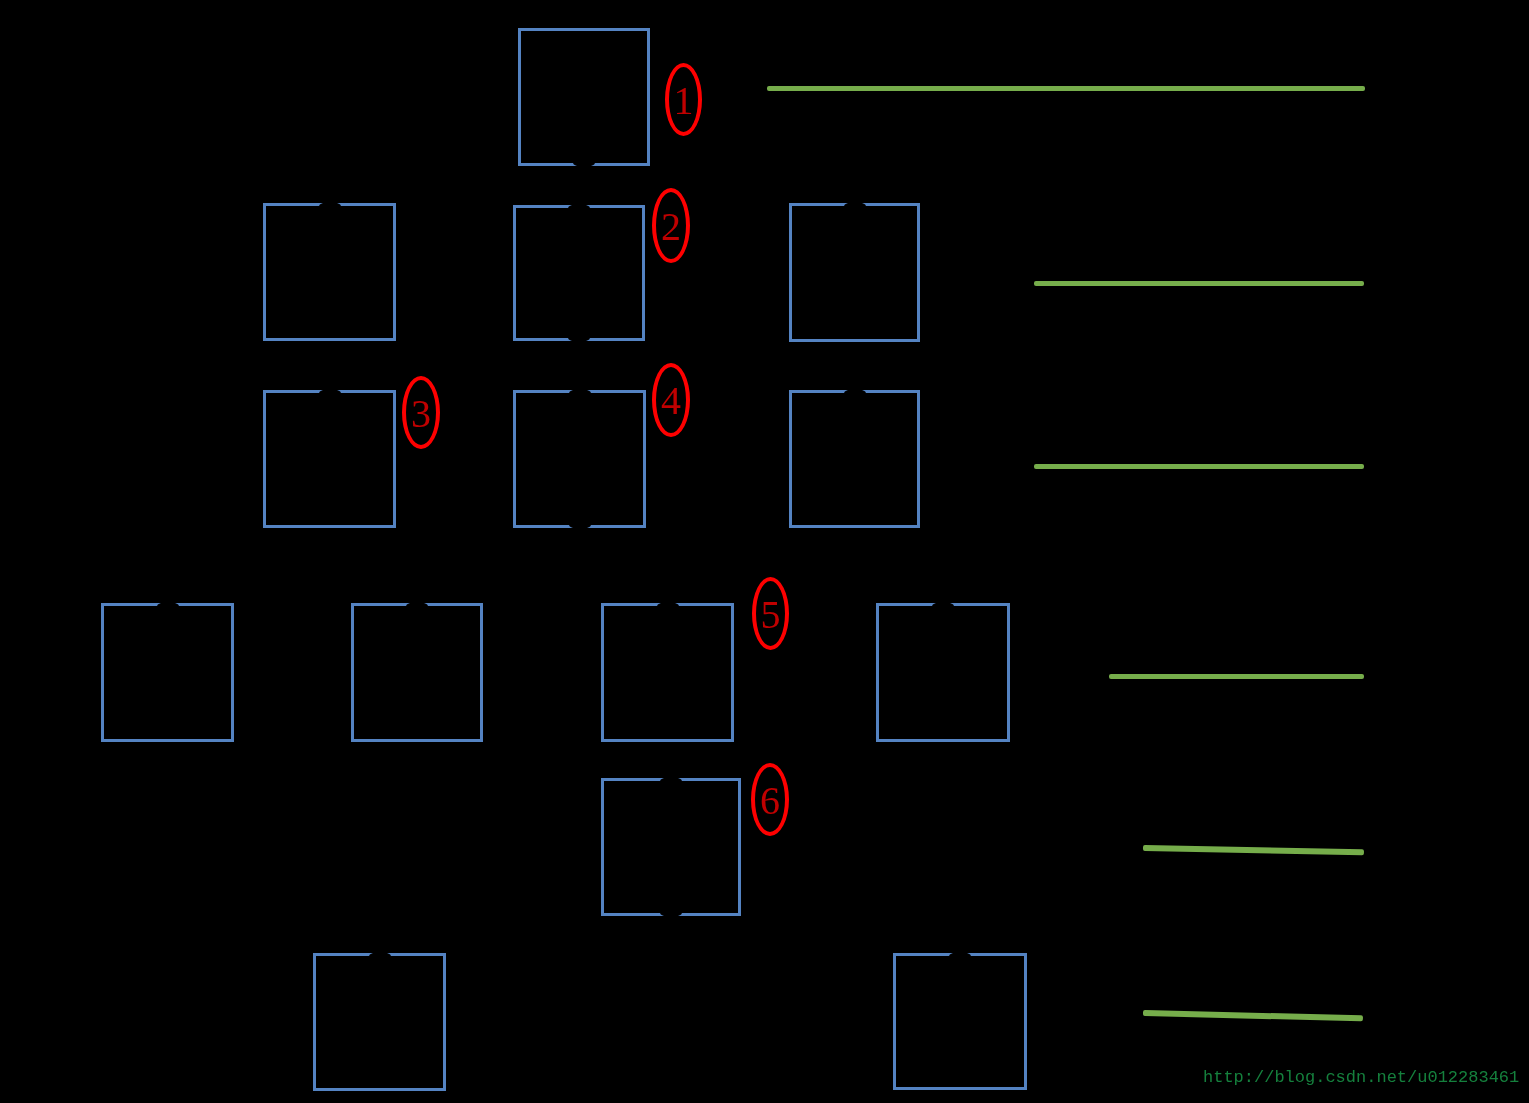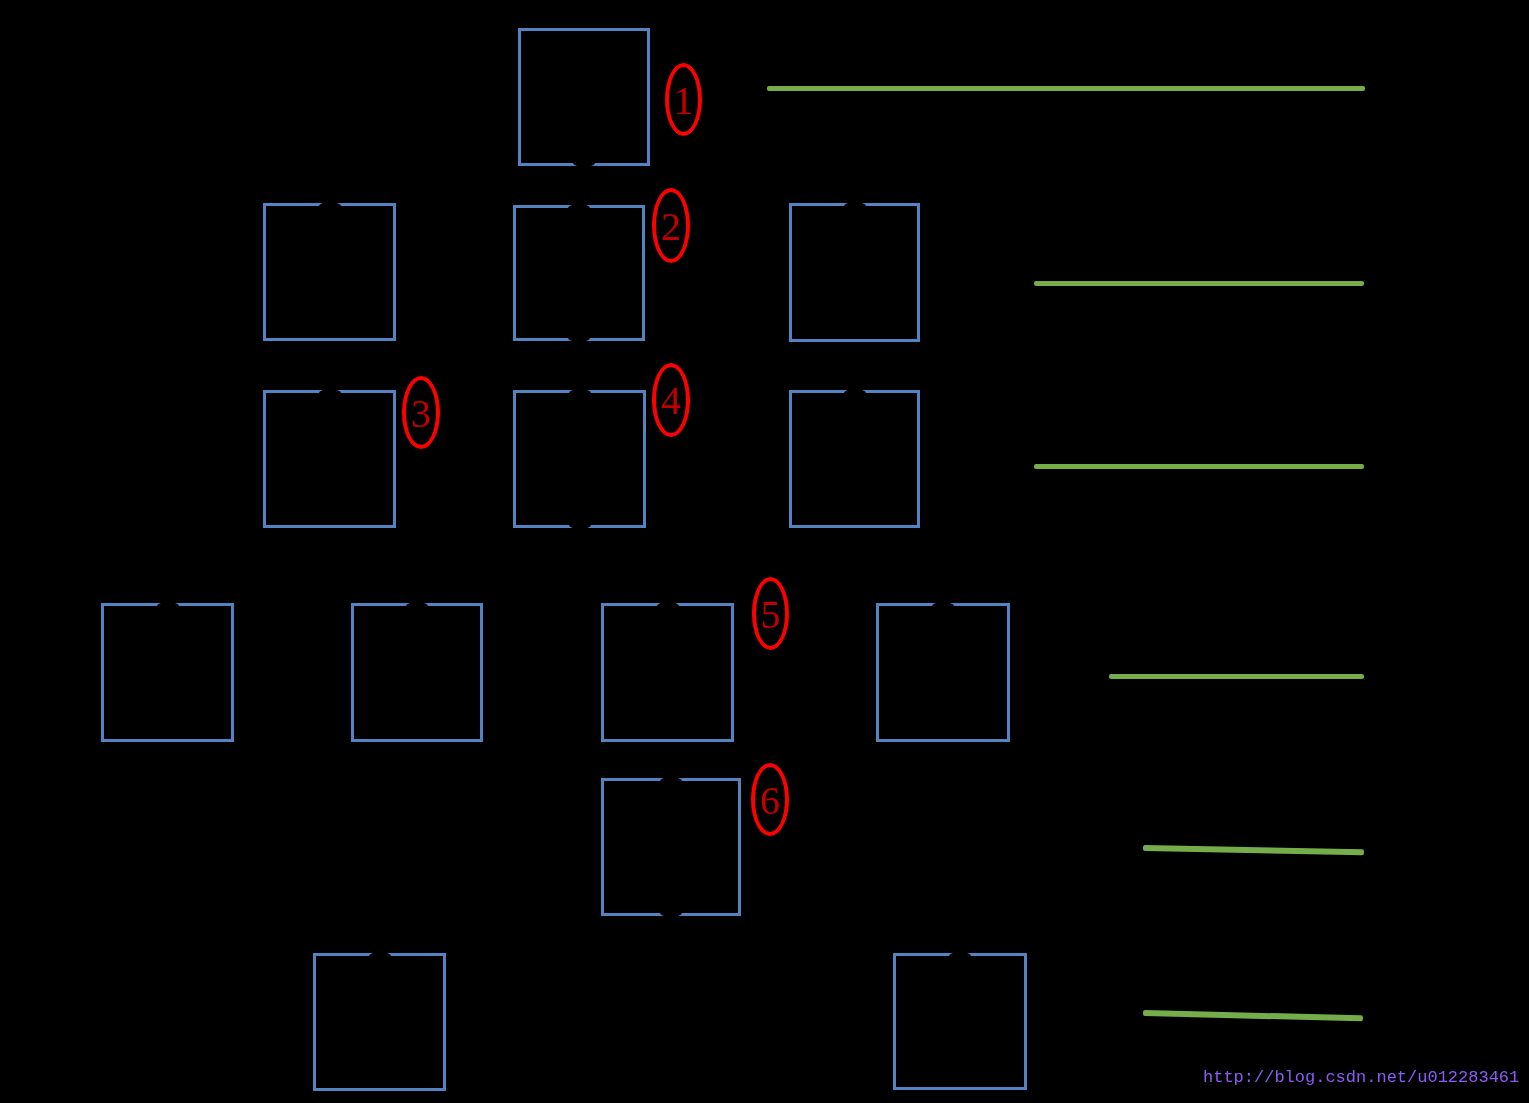--- a/index.html
+++ b/index.html
@@ -63,21 +63,21 @@
     font-size: 17px;
     letter-spacing: 0px;
     color: #B3B2AB;
     white-space: nowrap;
   }
 </style>
 </head>
 <body>
 
 <div id="canvas" style="background: rgb(0, 0, 0);">
-  <div class="watermark" style="color: #8b5cf6;">http://blog.csdn.net/u012283461</div>
+  <div class="watermark" style="color: #15803d;">http://blog.csdn.net/u012283461</div>
 <div class="highlight-line" style="left: 767px; top: 86px; width: 598px; height: 5px; background: rgb(118, 173, 75);"></div>
     <div class="highlight-line" style="left: 1034px; top: 281px; width: 330px; height: 5px; background: rgb(118, 173, 75);"></div>
     <div class="highlight-line" style="left: 1034px; top: 464px; width: 330px; height: 5px; background: rgb(118, 173, 75);"></div>
     <div class="highlight-line" style="left: 1109px; top: 674px; width: 255px; height: 5px; background: rgb(118, 173, 75);"></div>
     <div class="highlight-line" style="left: 1143px; top: 845px; width: 221px; height: 6px; background: rgb(118, 173, 75); transform: rotate(1.1deg);"></div>
     <div class="highlight-line" style="left: 1143px; top: 1010px; width: 220px; height: 6px; background: rgb(118, 173, 75); transform: rotate(1.4deg);"></div>
     <div class="flow-box" style="left: 518px; top: 28px; width: 132px; height: 138px; border-color: rgb(84, 131, 194);">
       <div class="notch bottom"></div>
     </div>
     <div class="flow-box" style="left: 263px; top: 203px; width: 133px; height: 138px; border-color: rgb(84, 131, 194);">

